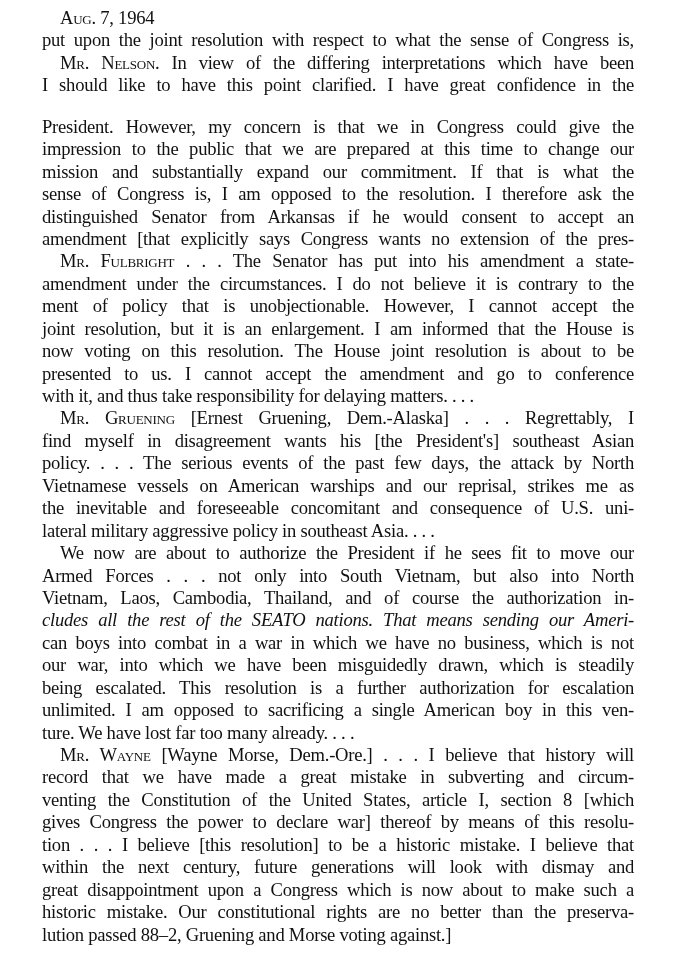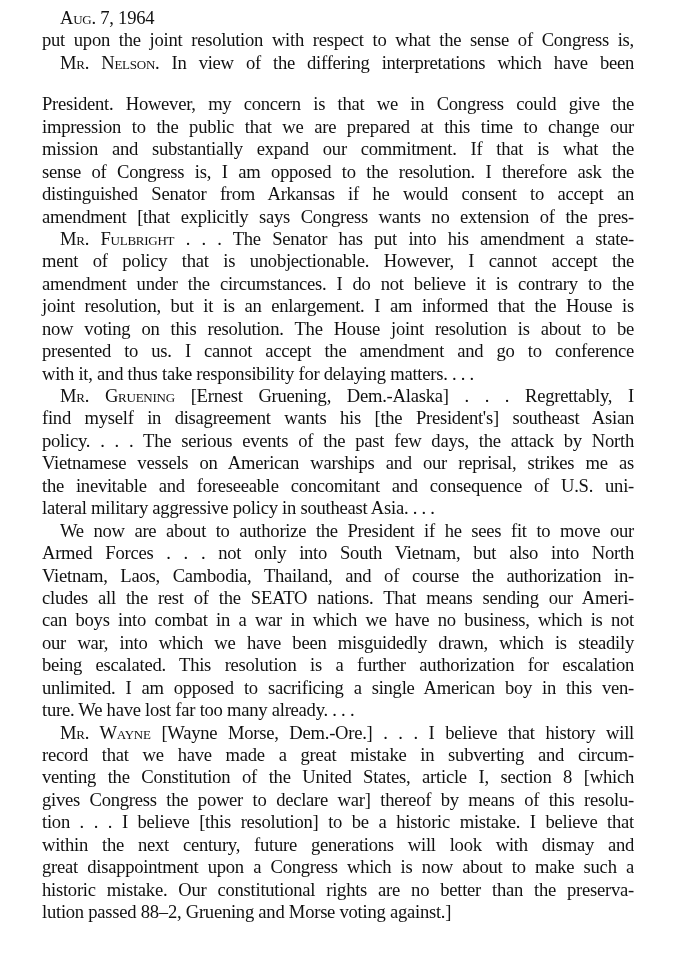--- a/index.html
+++ b/index.html
@@ -21,49 +21,50 @@
 </style>
 </head>
 <body>
 
 <div class="page">
   <div class="line date-line sc">Aug. 7, 1964</div>
   <div id="body">
       <div>
         <div class="line" style="white-space: normal;"><span>put upon the joint resolution with respect to what the sense of Congress is,</span></div>
         <div class="line indent" style="white-space: normal;"><span class="sc">Mr. Nelson.</span><span> In view of the differing interpretations which have been</span></div>
+        <div class="line" style="white-space: normal;"><span>I should like to have this point clarified. I have great confidence in the</span></div>
         <div class="line" style="white-space: normal; margin-top: 19px;"><span>President. However, my concern is that we in Congress could give the</span></div>
         <div class="line" style="white-space: normal;"><span>impression to the public that we are prepared at this time to change our</span></div>
         <div class="line" style="white-space: normal;"><span>mission and substantially expand our commitment. If that is what the</span></div>
         <div class="line" style="white-space: normal;"><span>sense of Congress is, I am opposed to the resolution. I therefore ask the</span></div>
         <div class="line" style="white-space: normal;"><span>distinguished Senator from Arkansas if he would consent to accept an</span></div>
         <div class="line" style="white-space: normal;"><span>amendment [that explicitly says Congress wants no extension of the pres-</span></div>
       </div>
       <div>
         <div class="line indent" style="white-space: normal;"><span class="sc">Mr. Fulbright</span><span> . . . The Senator has put into his amendment a state-</span></div>
+        <div class="line" style="white-space: normal;"><span>amendment under the circumstances. I do not believe it is contrary to the</span></div>
         <div class="line" style="white-space: normal;"><span>ment of policy that is unobjectionable. However, I cannot accept the</span></div>
-        <div class="line" style="white-space: normal;"><span>amendment under the circumstances. I do not believe it is contrary to the</span></div>
         <div class="line" style="white-space: normal;"><span>joint resolution, but it is an enlargement. I am informed that the House is</span></div>
         <div class="line" style="white-space: normal;"><span>now voting on this resolution. The House joint resolution is about to be</span></div>
         <div class="line" style="white-space: normal;"><span>presented to us. I cannot accept the amendment and go to conference</span></div>
         <div class="line last"><span>with it, and thus take responsibility for delaying matters. . . .</span></div>
       </div>
       <div>
         <div class="line indent" style="white-space: normal;"><span class="sc">Mr. Gruening</span><span> [Ernest Gruening, Dem.-Alaska] . . . Regrettably, I</span></div>
         <div class="line" style="white-space: normal;"><span>find myself in disagreement wants his [the President's] southeast Asian</span></div>
         <div class="line" style="white-space: normal;"><span>policy. . . . The serious events of the past few days, the attack by North</span></div>
         <div class="line" style="white-space: normal;"><span>Vietnamese vessels on American warships and our reprisal, strikes me as</span></div>
         <div class="line" style="white-space: normal;"><span>the inevitable and foreseeable concomitant and consequence of U.S. uni-</span></div>
         <div class="line last"><span>lateral military aggressive policy in southeast Asia. . . .</span></div>
       </div>
       <div>
         <div class="line indent" style="white-space: normal;"><span>We now are about to authorize the President if he sees fit to move our</span></div>
         <div class="line" style="white-space: normal;"><span>Armed Forces . . . not only into South Vietnam, but also into North</span></div>
         <div class="line" style="white-space: normal;"><span>Vietnam, Laos, Cambodia, Thailand, and of course the authorization in-</span></div>
-        <div class="line" style="white-space: normal;"><span>cludes all the rest of the SEATO nations. That means sending our Ameri-</span></div>
+        <div class="line" style="white-space: normal; font-style: italic;"><span>cludes all the rest of the SEATO nations. That means sending our Ameri-</span></div>
         <div class="line" style="white-space: normal;"><span>can boys into combat in a war in which we have no business, which is not</span></div>
         <div class="line" style="white-space: normal;"><span>our war, into which we have been misguidedly drawn, which is steadily</span></div>
         <div class="line" style="white-space: normal;"><span>being escalated. This resolution is a further authorization for escalation</span></div>
         <div class="line" style="white-space: normal;"><span>unlimited. I am opposed to sacrificing a single American boy in this ven-</span></div>
         <div class="line last"><span>ture. We have lost far too many already. . . .</span></div>
       </div>
       <div>
         <div class="line indent" style="white-space: normal;"><span class="sc">Mr. Wayne</span><span> [Wayne Morse, Dem.-Ore.] . . . I believe that history will</span></div>
         <div class="line" style="white-space: normal;"><span>record that we have made a great mistake in subverting and circum-</span></div>
         <div class="line" style="white-space: normal;"><span>venting the Constitution of the United States, article I, section 8 [which</span></div>

